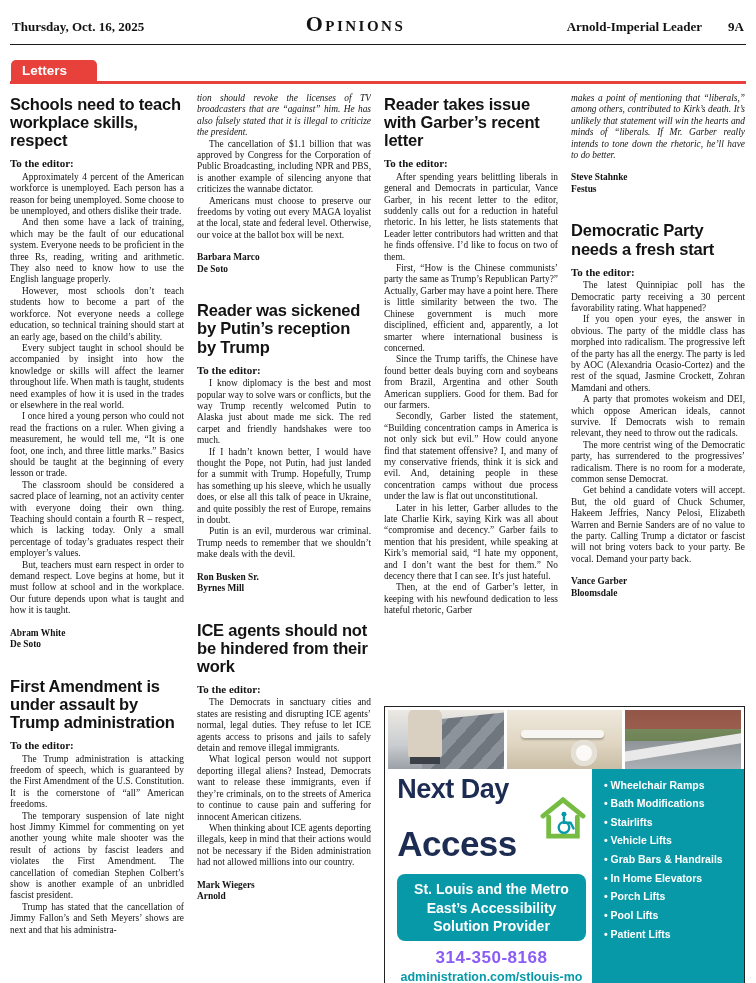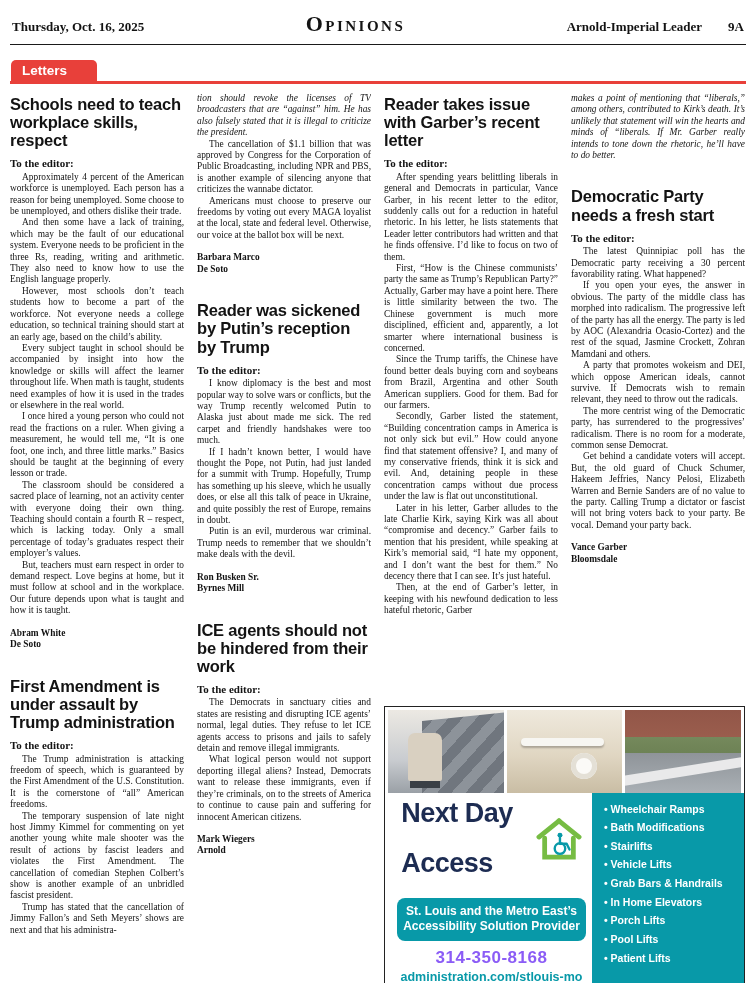--- a/index.html
+++ b/index.html
@@ -77,24 +77,24 @@
   .p3 .ramp {
     position:absolute; left:-8px; bottom:18px; width:130%; height:10px;
     background:#e9e9ea; transform:rotate(-9deg);
     box-shadow:0 -16px 0 -6px #dcdcdd, 0 -30px 0 -7px #d2d2d4;
   }
   .ad-bottom { flex:1; display:flex; padding:6px 0 6px 6px; }
   .ad-left { flex:1; display:flex; flex-direction:column; align-items:center; padding:2px 6px; }
   .brand { display:flex; align-items:center; gap:23px; }
   .brand-text { font-family:"Liberation Sans", sans-serif; font-weight:800; color:#1d2c52; line-height:0.95; }
   .b1 { font-size:27px; letter-spacing:-0.5px; }
-  .b2 { font-size:27px; letter-spacing:-0.5px;margin-top:25px; }
+  .b2 { font-size:35px; letter-spacing:-0.5px;margin-top:25px; }
   .tagline {
-    margin-top:21px; background:#0899a8; color:#fff; border-radius:8px;
-    font-family:"Liberation Sans", sans-serif; font-weight:bold; font-size:12px;
+    margin-top:14px; background:#0899a8; color:#fff; border-radius:8px;
+    font-family:"Liberation Sans", sans-serif; font-weight:bold; font-size:14px;
     line-height:1.3; text-align:center; padding:6px 6px; max-width:198px;
   }
   .phone {
     margin-top:7px; color:#8b5cf6; font-family:"Liberation Sans", sans-serif;
     font-weight:bold; font-size:17px; letter-spacing:0.5px;
   }
   .website {
     margin-top:2px; color:#0899a8; font-family:"Liberation Sans", sans-serif;
     font-weight:bold; font-size:12.5px;
   }
@@ -169,20 +169,21 @@
         <div class="sig">
           <div>Ron Busken Sr.</div>
           <div>Byrnes Mill</div>
         </div>
       </article>
       <article class="article">
         <h2 class="headline">ICE agents should not be hindered from their work</h2>
         <p class="salutation">To the editor:</p>
         <p class="body">The Democrats in sanctuary cities and states are resisting and disrupting ICE agents’ normal, legal duties. They refuse to let ICE agents access to prisons and jails to safely detain and remove illegal immigrants.</p>
         <p class="body">What logical person would not support deporting illegal aliens? Instead, Democrats want to release these immigrants, even if they’re criminals, on to the streets of America to continue to cause pain and suffering for innocent American citizens.</p>
+        <p class="body">When thinking about ICE agents deporting illegals, keep in mind that their actions would not be necessary if the Biden administration had not allowed millions into our country.</p>
         <div class="sig">
           <div>Mark Wiegers</div>
           <div>Arnold</div>
         </div>
       </article>
     </section>
 
     <div class="right">
       <div class="right-cols">
 
@@ -195,20 +196,24 @@
             <p class="body">Since the Trump tariffs, the Chinese have found better deals buying corn and soybeans from Brazil, Argentina and other South American suppliers. Good for them. Bad for our farmers.</p>
             <p class="body">Secondly, Garber listed the statement, “Building concentration camps in America is not only sick but evil.” How could anyone find that statement offensive? I, and many of my conservative friends, think it is sick and evil. And, detaining people in these concentration camps without due process under the law is flat out unconstitutional.</p>
             <p class="body">Later in his letter, Garber alludes to the late Charlie Kirk, saying Kirk was all about “compromise and decency.” Garber fails to mention that his president, while speaking at Kirk’s memorial said, “I hate my opponent, and I don’t want the best for them.” No decency there that I can see. It’s just hateful.</p>
             <p class="body">Then, at the end of Garber’s letter, in keeping with his newfound dedication to less hateful rhetoric, Garber</p>
           </article>
         </section>
 
         <section class="col">
           <article class="article">
             <p class="body cont">makes a point of mentioning that “liberals,” among others, contributed to Kirk’s death. It’s unlikely that statement will win the hearts and minds of “liberals. If Mr. Garber really intends to tone down the rhetoric, he’ll have to do better.</p>
+            <div class="sig">
+              <div>Steve Stahnke</div>
+              <div>Festus</div>
+            </div>
           </article>
           <article class="article">
             <h2 class="headline">Democratic Party needs a fresh start</h2>
             <p class="salutation">To the editor:</p>
             <p class="body">The latest Quinnipiac poll has the Democratic party receiving a 30 percent favorability rating. What happened?</p>
             <p class="body">If you open your eyes, the answer in obvious. The party of the middle class has morphed into radicalism. The progressive left of the party has all the energy. The party is led by AOC (Alexandria Ocasio-Cortez) and the rest of the squad, Jasmine Crockett, Zohran Mamdani and others.</p>
             <p class="body">A party that promotes wokeism and DEI, which oppose American ideals, cannot survive. If Democrats wish to remain relevant, they need to throw out the radicals.</p>
             <p class="body">The more centrist wing of the Democratic party, has surrendered to the progressives’ radicalism. There is no room for a moderate, common sense Democrat.</p>
             <p class="body">Get behind a candidate voters will accept. But, the old guard of Chuck Schumer, Hakeem Jeffries, Nancy Pelosi, Elizabeth Warren and Bernie Sanders are of no value to the party. Calling Trump a dictator or fascist will not bring voters back to your party. Be vocal. Demand your party back.</p>
             <div class="sig">

